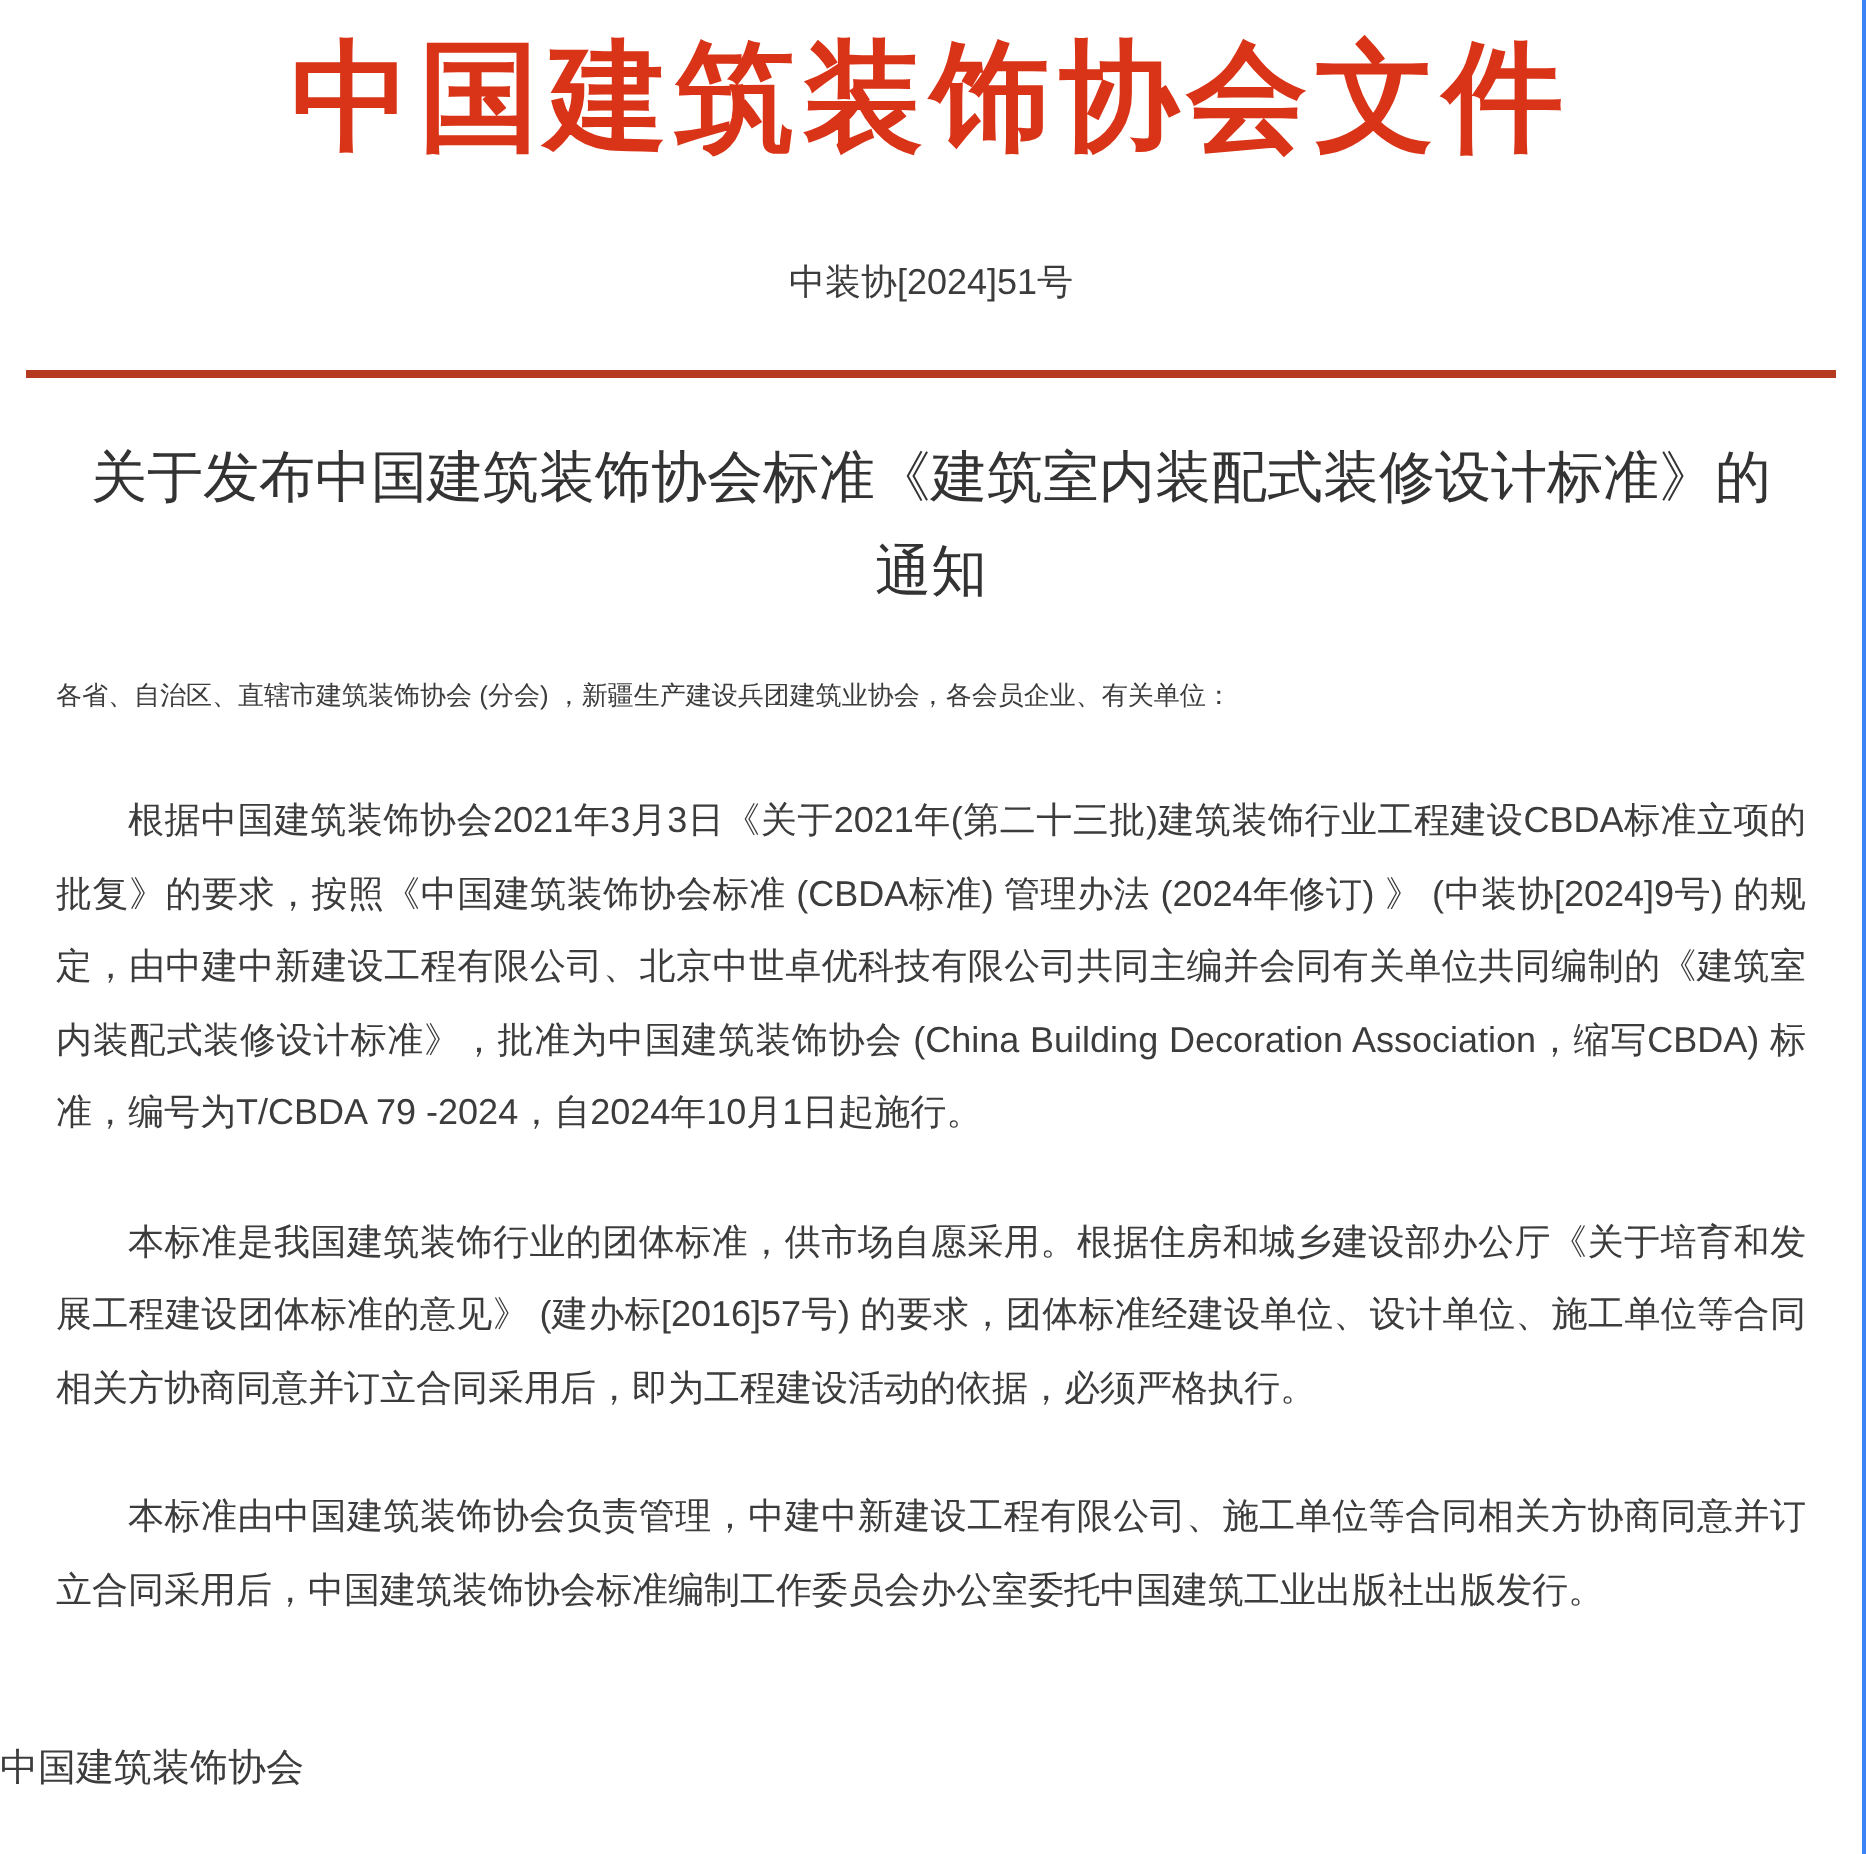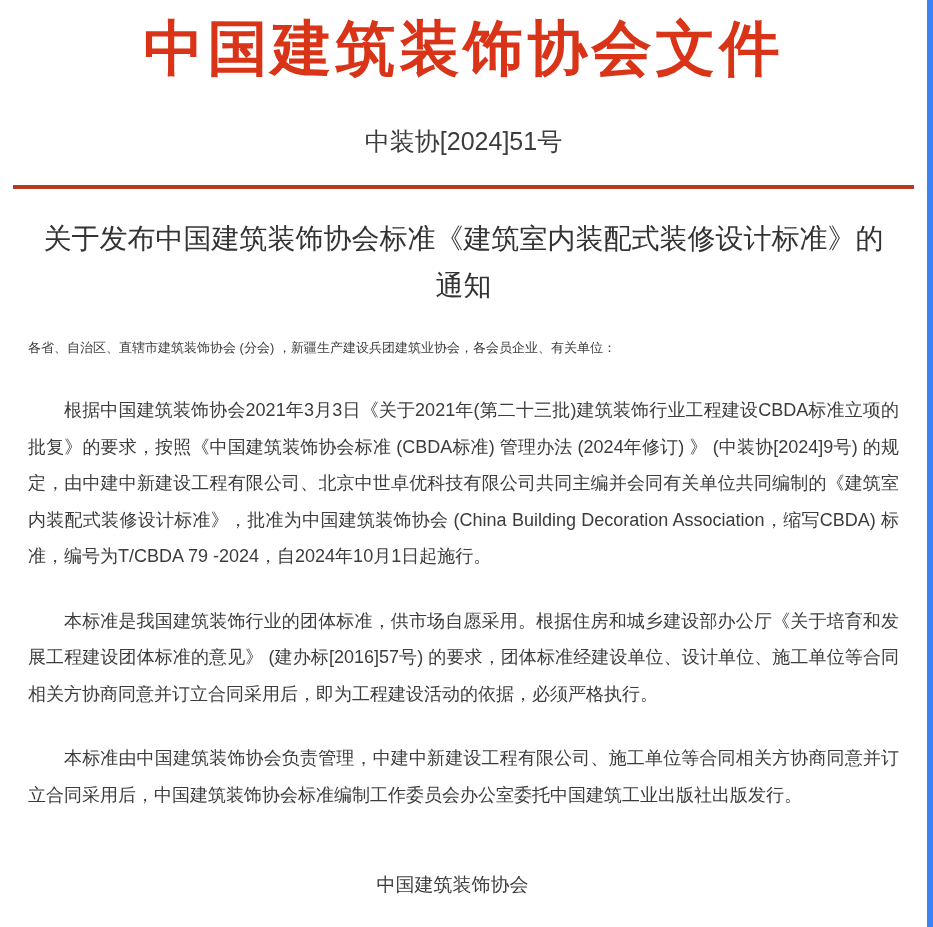--- a/index.html
+++ b/index.html
@@ -6,39 +6,39 @@
     margin: 0;
     padding: 0;
     background: #ffffff;
   }
   .page {
     position: relative;
     width: 933px;
     height: 927px;
     box-sizing: border-box;
     background: #ffffff;
-    border-right: 6px solid #3b82f6;
+    border-right: 2px solid #3b82f6;
     overflow: hidden;
     font-family: "Liberation Sans", "DejaVu Sans", sans-serif;
   }
   .letterhead {
     padding-top: 10px;
     text-align: center;
     font-family: "Liberation Serif", "DejaVu Serif", serif;
     font-weight: bold;
     font-size: 60px;
     line-height: 78px;
     letter-spacing: 4px;
     color: var(--header_red, #da3418);
     white-space: nowrap;
   }
   .doc-number {
     margin-top: 42px;
     text-align: center;
-    font-size: 25px;
+    font-size: 18px;
     line-height: 22px;
     color: var(--body_text, #3c3c3c);
   }
   .red-divider {
     margin: 33px 13px 0 13px;
     height: 4px;
     background: var(--divider_red, #b53a20);
   }
   .notice-title {
     margin: 26px auto 0 auto;
@@ -58,21 +58,21 @@
   .body-paragraphs p {
     margin: 28px 28px 0 28px;
     font-size: 18px;
     line-height: 36.5px;
     text-indent: 2em;
     text-align: justify;
     color: var(--body_text, #3c3c3c);
   }
   .signature {
     margin: 60px 22px 0 0;
-    text-align: center;
+    text-align: left;
     font-size: 19px;
     line-height: 24px;
     color: var(--body_text, #3c3c3c);
   }
   .date {
     margin: 36px 42px 0 0;
     text-align: right;
     font-size: 19px;
     line-height: 24px;
     color: var(--body_text, #3c3c3c);

